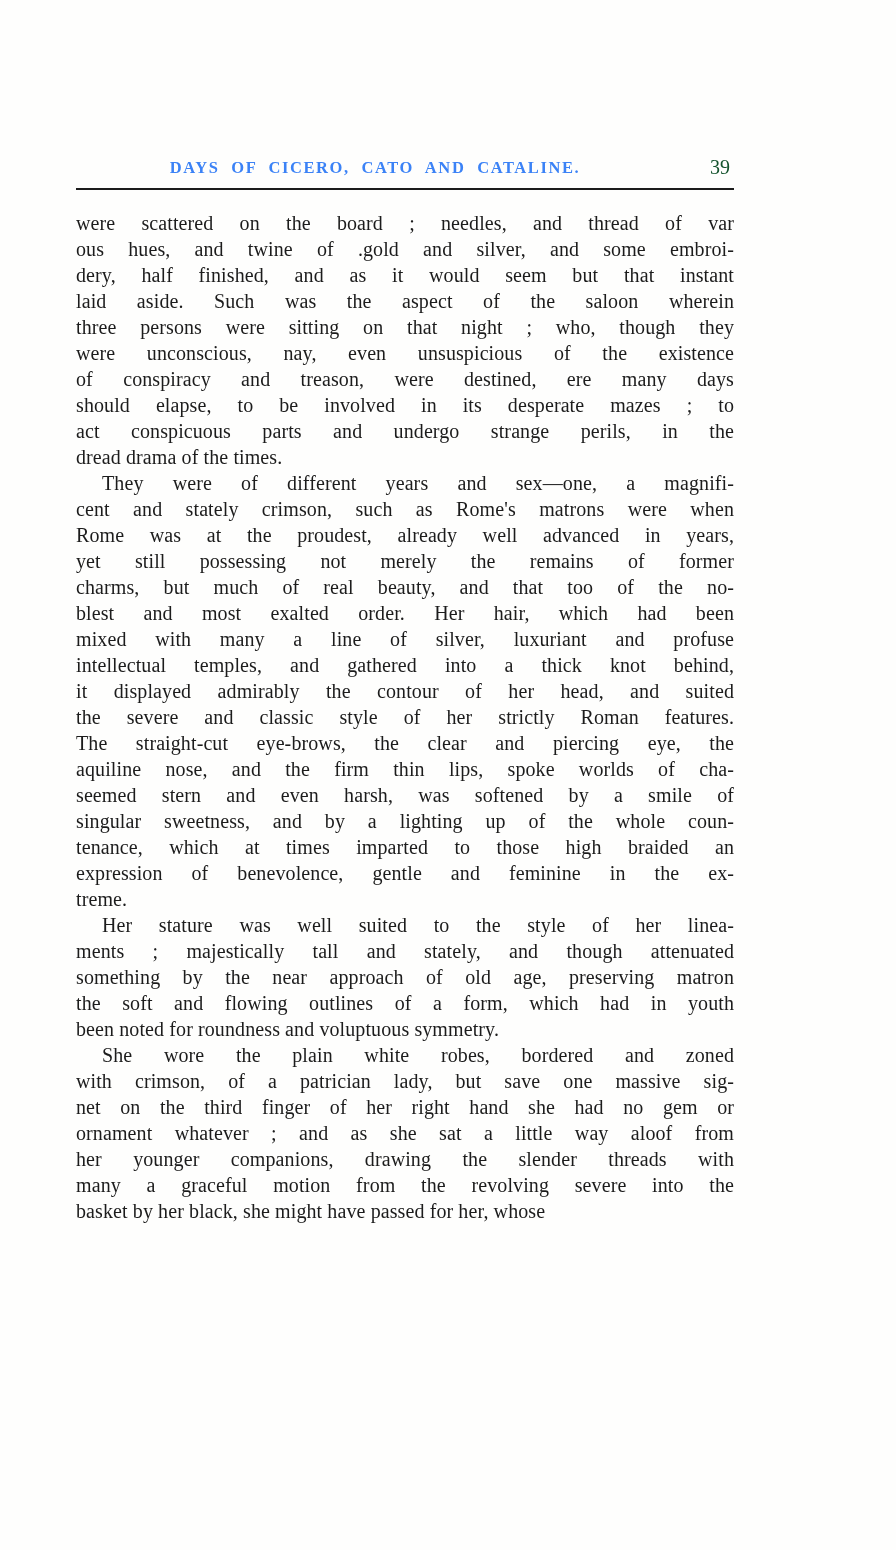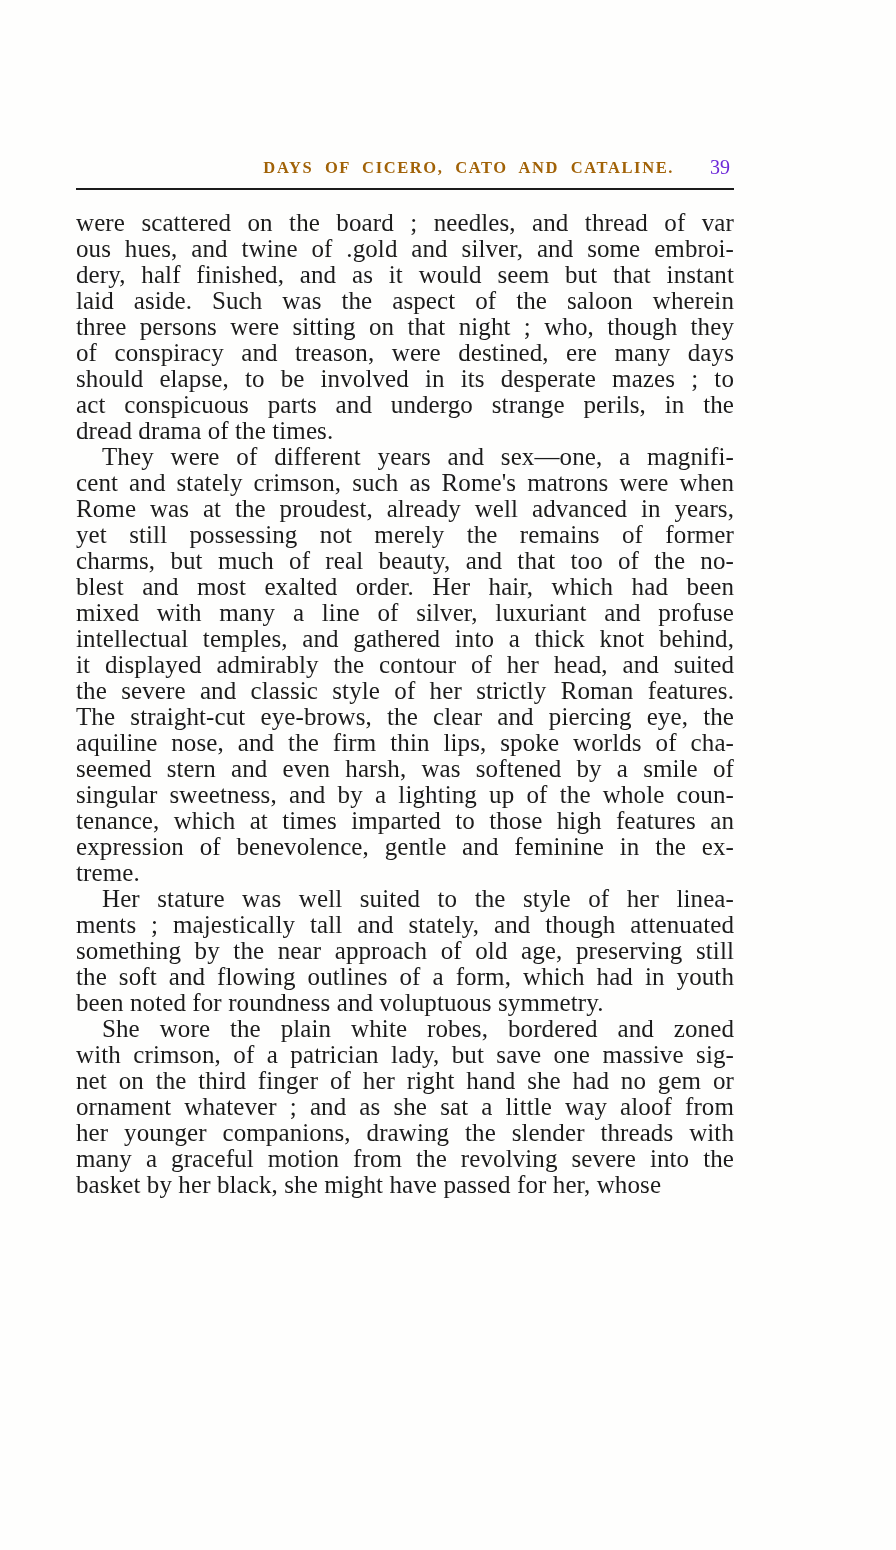--- a/index.html
+++ b/index.html
@@ -26,44 +26,44 @@
   }
   .running-header {
     position: relative;
     height: 26px;
   }
   .header-title {
     position: absolute;
     left: 0;
     right: 60px;
     top: 2px;
-    text-align: right;
+    text-align: center;
     font-size: 16.5px;
     font-weight: bold;
     letter-spacing: 1.6px;
     word-spacing: 6px;
-    color: #a16207;
+    color: #3b82f6;
     white-space: nowrap;
   }
   .page-number {
     position: absolute;
     right: 4px;
     top: 0;
     font-size: 20px;
-    color: #6d28d9;
+    color: #14532d;
   }
   .header-rule {
     border: none;
     border-top: 2px solid #1c1c1c;
     margin: 6px 0 0 0;
     height: 0;
   }
   .text-block {
     margin-top: 20px;
-    font-size: 25px;
+    font-size: 20px;
     line-height: 26px;
     letter-spacing: 0.1px;
   }
   .paragraph {
     margin: 0;
   }
   .line {
     text-align: justify;
     text-align-last: justify;
     white-space: normal;
@@ -88,48 +88,49 @@
 
     <hr class="header-rule">
 
     <div class="text-block">
         <div class="paragraph">
           <div class="line">were scattered on the board ; needles, and thread of var</div>
           <div class="line">ous hues, and twine of .gold and silver, and some embroi-</div>
           <div class="line">dery, half finished, and as it would seem but that instant</div>
           <div class="line">laid aside. Such was the aspect of the saloon wherein</div>
           <div class="line">three persons were sitting on that night ; who, though they</div>
+          <div class="line">were unconscious, nay, even unsuspicious of the existence</div>
           <div class="line">of conspiracy and treason, were destined, ere many days</div>
           <div class="line">should elapse, to be involved in its desperate mazes ; to</div>
           <div class="line">act conspicuous parts and undergo strange perils, in the</div>
           <div class="line last">dread drama of the times.</div>
         </div>
         <div class="paragraph">
           <div class="line indent">They were of different years and sex—one, a magnifi-</div>
           <div class="line">cent and stately crimson, such as Rome's matrons were when</div>
           <div class="line">Rome was at the proudest, already well advanced in years,</div>
           <div class="line">yet still possessing not merely the remains of former</div>
           <div class="line">charms, but much of real beauty, and that too of the no-</div>
           <div class="line">blest and most exalted order. Her hair, which had been</div>
           <div class="line">mixed with many a line of silver, luxuriant and profuse</div>
           <div class="line">intellectual temples, and gathered into a thick knot behind,</div>
           <div class="line">it displayed admirably the contour of her head, and suited</div>
           <div class="line">the severe and classic style of her strictly Roman features.</div>
           <div class="line">The straight-cut eye-brows, the clear and piercing eye, the</div>
           <div class="line">aquiline nose, and the firm thin lips, spoke worlds of cha-</div>
           <div class="line">seemed stern and even harsh, was softened by a smile of</div>
           <div class="line">singular sweetness, and by a lighting up of the whole coun-</div>
-          <div class="line">tenance, which at times imparted to those high features an</div>
+          <div class="line">tenance, which at times imparted to those high braided an</div>
           <div class="line">expression of benevolence, gentle and feminine in the ex-</div>
           <div class="line last">treme.</div>
         </div>
         <div class="paragraph">
           <div class="line indent">Her stature was well suited to the style of her linea-</div>
           <div class="line">ments ; majestically tall and stately, and though attenuated</div>
-          <div class="line">something by the near approach of old age, preserving still</div>
+          <div class="line">something by the near approach of old age, preserving matron</div>
           <div class="line">the soft and flowing outlines of a form, which had in youth</div>
           <div class="line last">been noted for roundness and voluptuous symmetry.</div>
         </div>
         <div class="paragraph">
           <div class="line indent">She wore the plain white robes, bordered and zoned</div>
           <div class="line">with crimson, of a patrician lady, but save one massive sig-</div>
           <div class="line">net on the third finger of her right hand she had no gem or</div>
           <div class="line">ornament whatever ; and as she sat a little way aloof from</div>
           <div class="line">her younger companions, drawing the slender threads with</div>
           <div class="line">many a graceful motion from the revolving severe into the</div>

